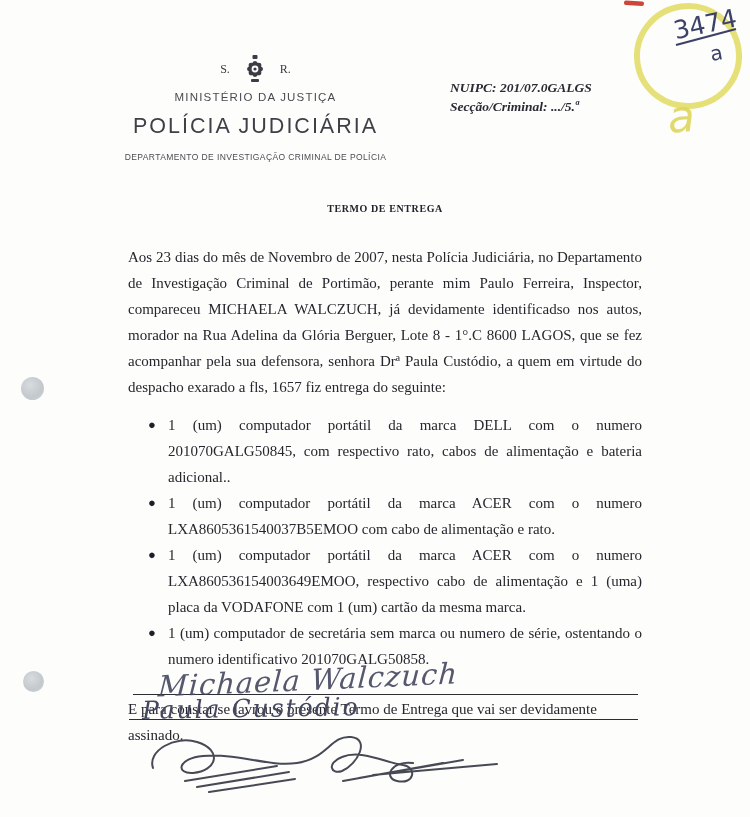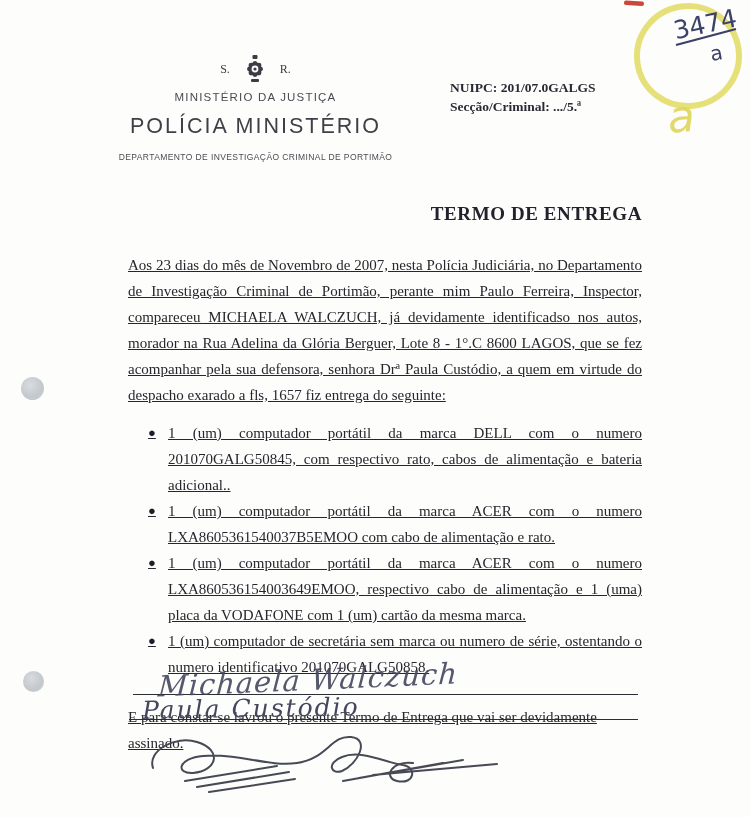--- a/index.html
+++ b/index.html
@@ -54,40 +54,40 @@
     font-family: "Liberation Sans", sans-serif;
     font-size: 8.5px; letter-spacing: 0.4px; color: #4a4a52;
     white-space: nowrap;
   }
 
   .case-block {
     position: absolute;
     left: 450px; top: 78px;
     font-size: 13.5px; line-height: 19px;
     color: #2a2a34;
+    font-style: italic;
   }
   .case-block .lbl { font-weight: bold; }
   .case-block .val-bold { font-weight: bold; }
 
   
   .doc-title {
     position: absolute;
     left: 128px; top: 203px; width: 514px;
-    text-align: right;
-    font-size: 19px; font-weight: bold; letter-spacing: 0.6px;
+    text-align: center;
+    font-size: 10px; font-weight: bold; letter-spacing: 0.6px;
     color: #22222c;
   }
 
   
   .body-text {
     position: absolute;
-    left: 128px; top: 252px; width: 514px;
+    left: 128px; top: 244px; width: 514px;
     font-size: 15px; line-height: 26px;
     text-align: justify;
-    text-decoration: underline;
   }
   .body-text p.para { margin: 0; }
   ul.items { list-style: none; margin-top: 12px; }
   ul.items li { display: flex; }
   ul.items .bullet {
     width: 20px; margin-left: 20px; flex: none;
     font-size: 13px; line-height: 26px; color: #1e1e26;
   }
   ul.items .item-text { flex: 1; text-align: justify; }
   .closing { margin-top: 24px; text-align: left; }
@@ -141,22 +141,22 @@
           <ellipse cx="15" cy="15" rx="4" ry="8" transform="rotate(135 15 15)"></ellipse>
           <rect x="12.5" y="1" width="5" height="4" rx="1"></rect>
           <rect x="11" y="25" width="8" height="3" rx="1"></rect>
         </g>
         <circle cx="15" cy="15" r="3.4" fill="#fdfdfc"></circle>
         <circle cx="15" cy="15" r="1.6" fill="#3c3c46"></circle>
       </svg>
       <span>R.</span>
     </div>
     <div class="ministry">MINISTÉRIO DA JUSTIÇA</div>
-    <div class="organization">POLÍCIA MINISTÉRIO</div>
-    <div class="department">DEPARTAMENTO DE INVESTIGAÇÃO CRIMINAL DE PORTIMÃO</div>
+    <div class="organization">POLÍCIA JUDICIÁRIA</div>
+    <div class="department">DEPARTAMENTO DE INVESTIGAÇÃO CRIMINAL DE POLÍCIA</div>
   </div>
 
   <div class="case-block">
     <div>
       <span class="lbl">NUIPC:</span>
       <span class="val-bold">201/07.0GALGS</span>
     </div>
     <div>
       <span class="lbl">Secção/Criminal:</span>
       <span class="val-bold">.../5.ª</span>

